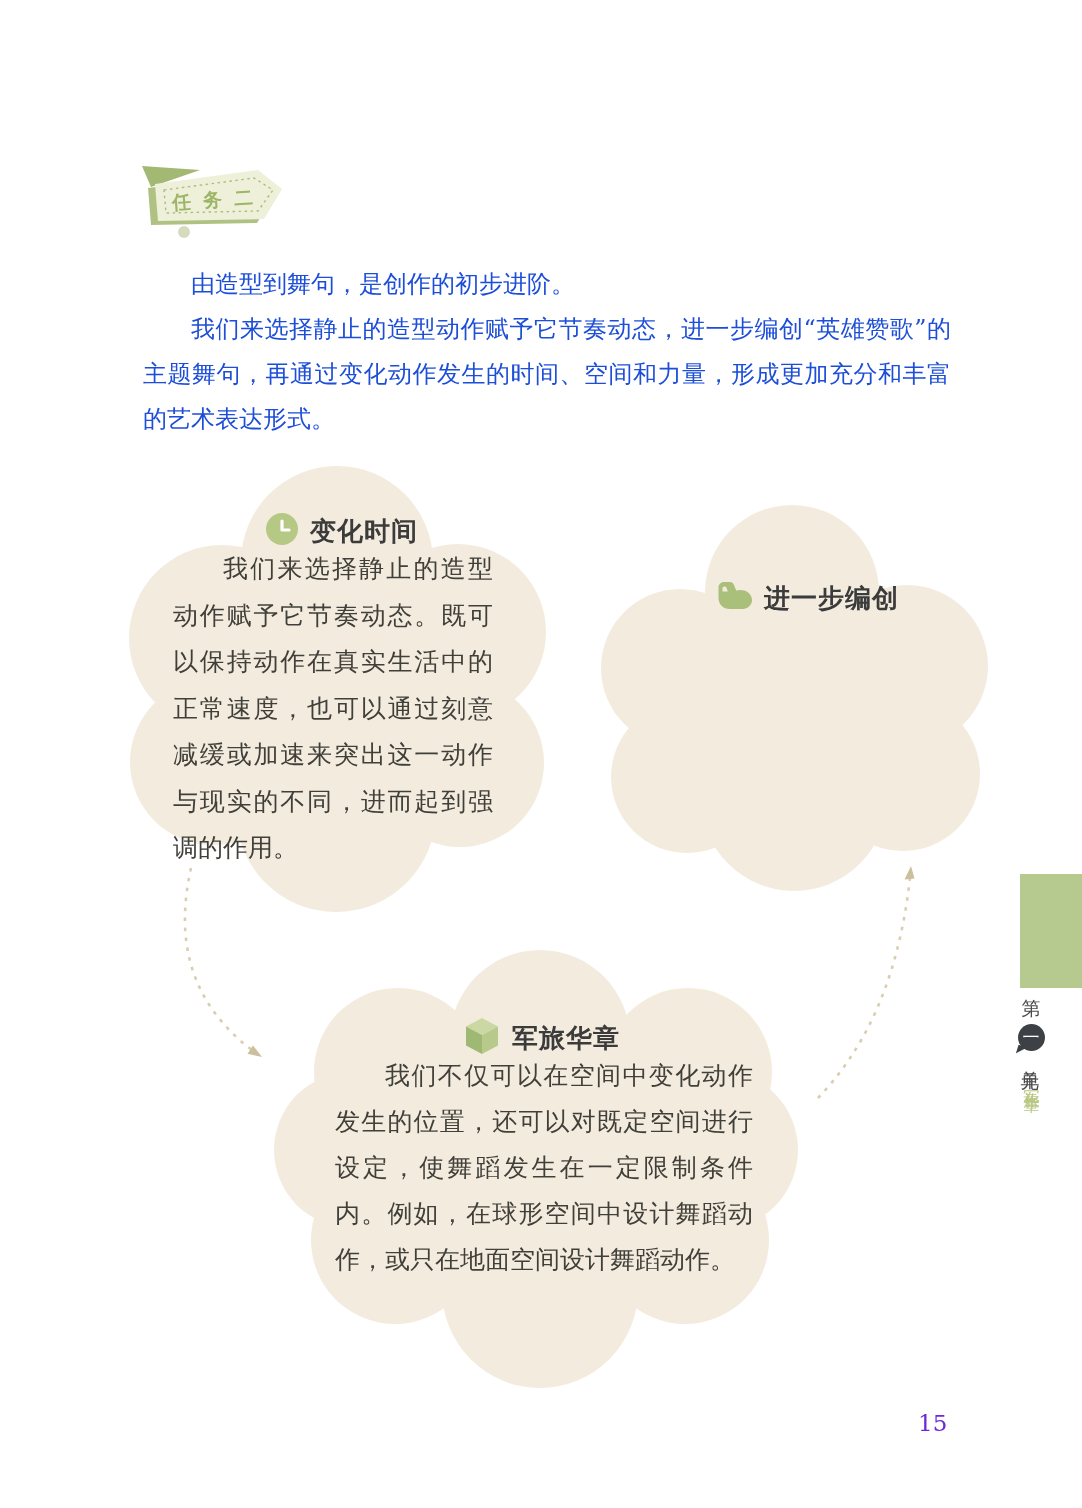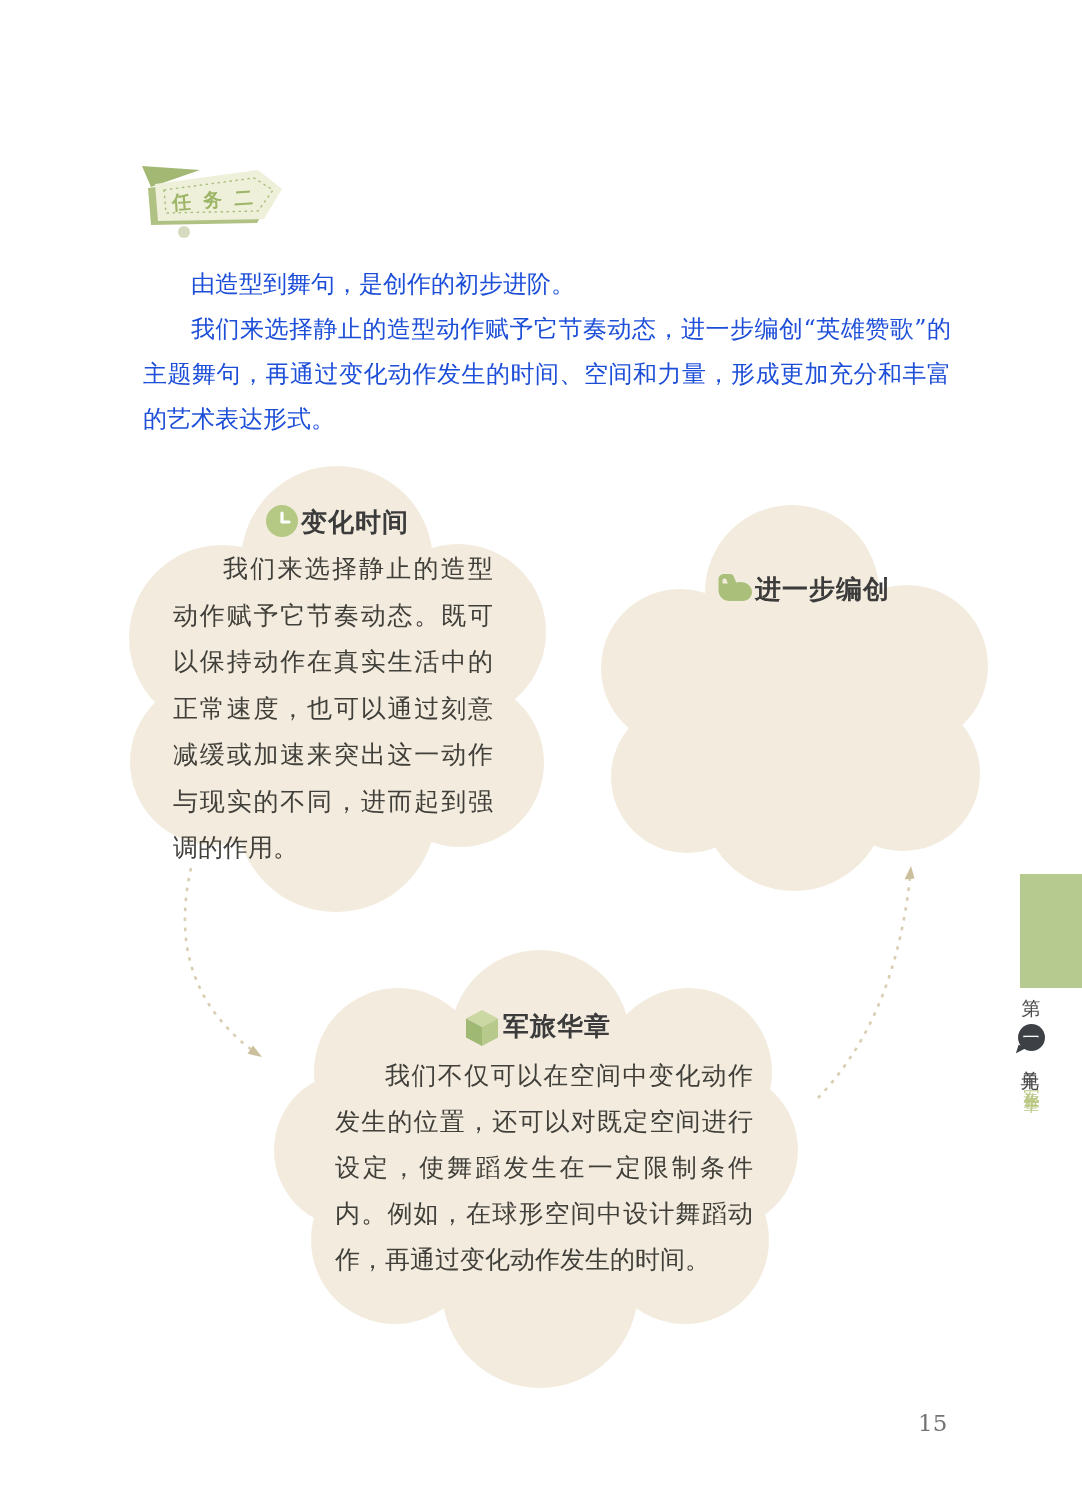--- a/index.html
+++ b/index.html
@@ -28,22 +28,23 @@
     position:absolute; left:143px; top:262px; width:808px; z-index:2;
   }
   .intro p {
     font-size:24px; line-height:45px;
     text-indent:2em; text-align:justify;
     color:#1d4ed8;
   }
 
   
   .cloud-head {
-    position:absolute; z-index:2; display:flex; align-items:flex-start; gap:3px;
+    position:absolute; z-index:2; display:flex; align-items:center; gap:12px;
     font-family:"DejaVu Sans","Liberation Sans",sans-serif;
+    margin-top:8px;
   }
   .cloud-head .title {
     font-size:26px; font-weight:bold; color:#3b3b3b; letter-spacing:1px;
   }
   .cloud-body {
     position:absolute; z-index:2;
     font-size:25px; line-height:46px;
     text-indent:2em; text-align:justify;
     color:#413f3a;
   }
@@ -76,21 +77,21 @@
     transform:rotate(18deg);
   }
   .unit-num { color:#ffffff; font-size:17px; line-height:1; z-index:1; }
   .s-title {
     writing-mode:vertical-rl; text-orientation:upright;
     font-size:16px; color:#b9c784; letter-spacing:2px; margin-top:16px;
   }
 
   .page-number {
     position:absolute; left:918px; top:1410px; z-index:2;
-    font-size:23px; color:#737373; font-family:"DejaVu Serif","Liberation Serif",serif;
+    font-size:23px; color:#6d28d9; font-family:"DejaVu Serif","Liberation Serif",serif;
   }
 </style>
 </head>
 <body>
 
 <div class="page">
 
   <svg class="decor" width="1082" height="1508" viewBox="0 0 1082 1508">
 
     <g>
@@ -176,21 +177,21 @@
   <div class="cloud-head" id="head-space">
     <span>
       <svg width="36" height="38" viewBox="0 0 36 38">
         <polygon points="18,1 34,9.5 18,18 2,9.5" fill="#ccd8a4"></polygon>
         <polygon points="2,9.5 18,18 18,37 2,28.5" fill="#9fb873"></polygon>
         <polygon points="34,9.5 18,18 18,37 34,28.5" fill="#b7c98b"></polygon>
       </svg>
     </span>
     <span class="title">军旅华章</span>
   </div>
-  <div class="cloud-body" id="body-space">我们不仅可以在空间中变化动作发生的位置，还可以对既定空间进行设定，使舞蹈发生在一定限制条件内。例如，在球形空间中设计舞蹈动作，再通过变化动作发生的时间。</div>
+  <div class="cloud-body" id="body-space">我们不仅可以在空间中变化动作发生的位置，还可以对既定空间进行设定，使舞蹈发生在一定限制条件内。例如，在球形空间中设计舞蹈动作，或只在地面空间设计舞蹈动作。</div>
 
   <div class="sidebar-col">
     <div class="s-char">第</div>
     <div class="unit-badge">
       <span class="unit-num">一</span>
     </div>
     <div class="s-vert">单元</div>
     <div class="s-title">军旅华章</div>
   </div>
 

